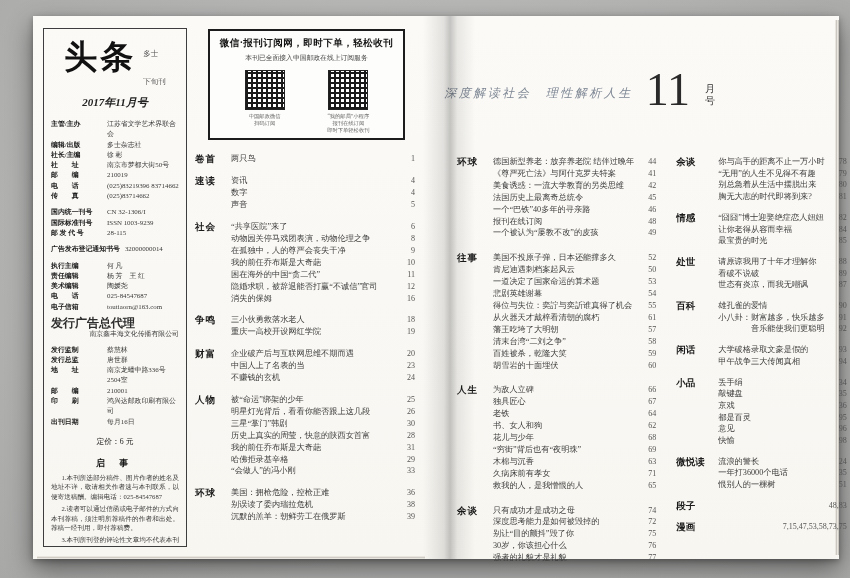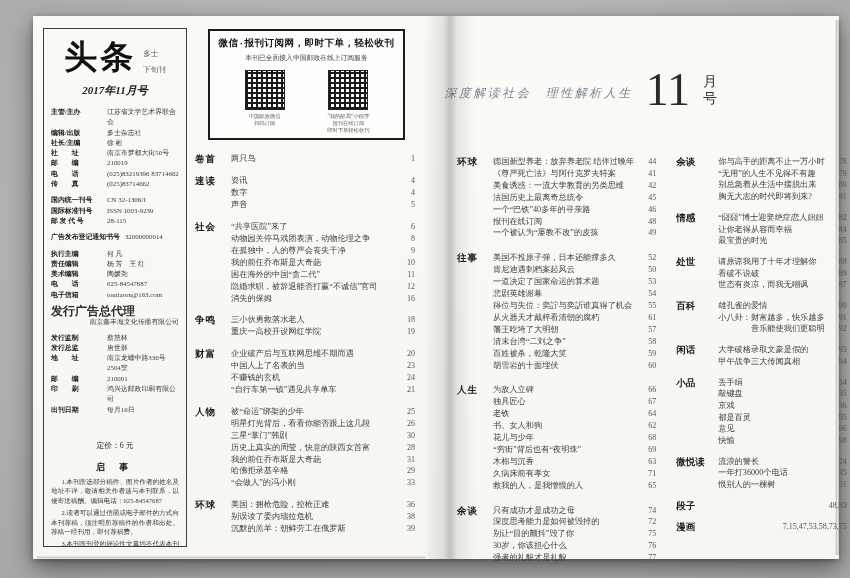--- a/index.html
+++ b/index.html
@@ -26,40 +26,40 @@
   .edge-bottom{position:absolute;left:4px;right:4px;bottom:0;height:3px;
     background:repeating-linear-gradient(0deg,#e8e6df 0 1px,#cfcdc6 1px 2px);}
 
   
   .masthead-box{
     width:144px;flex-shrink:0;border:1px solid #3d3d3d;box-sizing:border-box;
     padding:8px 7px 6px 7px;color:#2e2e2e;overflow:hidden;
   }
   .logo-row{display:flex;justify-content:center;align-items:flex-start;gap:7px;margin-top:4px;}
   .logo{font-size:33px;font-weight:900;letter-spacing:3px;color:#111;line-height:1;}
-  .edition{display:flex;flex-direction:column;gap:6px;padding-top:8px;font-size:7.5px;color:#555;}
+  .edition{display:flex;flex-direction:column;gap:18px;padding-top:8px;font-size:7.5px;color:#555;}
   .issue-line{text-align:center;font-style:italic;font-weight:bold;font-size:11px;margin:8px 0 9px;color:#222;}
   .m-group{margin-top:6px;}
   .m-row{display:flex;font-size:6.9px;line-height:10.3px;}
   .m-k{width:56px;flex-shrink:0;font-weight:bold;color:#1d1d1d;}
   .m-v{flex:1;color:#3a3a3a;}
   .m-row.wide .m-k{width:auto;margin-right:5px;}
   .agency-h{font-size:12px;font-weight:bold;line-height:10.5px;}
   .agency-n{font-size:6.9px;text-align:right;line-height:10px;color:#3a3a3a;}
-  .price{text-align:center;font-size:7.8px;margin-top:25px;color:#222;}
+  .price{text-align:center;font-size:7.8px;margin-top:9px;color:#222;}
   .notice-title{text-align:center;font-weight:bold;font-size:9px;letter-spacing:6px;margin-top:10px;color:#111;}
   .notice p{font-size:6.6px;line-height:9.4px;text-indent:1.6em;text-align:justify;margin:3px 0 0;color:#3a3a3a;}
 
   
   .left-main{flex:1;display:flex;flex-direction:column;box-sizing:border-box;padding-right:4px;}
   .qr-box{
     border:2px solid #1c1c1c;margin:1px 10px 13px 13px;padding:6px 6px 5px;flex-shrink:0;
     background:#fdfdfb;
   }
-  .qr-title{text-align:center;font-weight:bold;font-size:9.5px;color:#111;letter-spacing:.5px;font-family:Liberation Mono, monospace;}
+  .qr-title{text-align:center;font-weight:bold;font-size:9.5px;color:#111;letter-spacing:.5px;}
   .qr-sub{text-align:center;font-size:6.8px;color:#444;margin-top:3px;}
   .qr-row{display:flex;justify-content:space-evenly;align-items:flex-start;margin-top:7px;}
   .qr-cell{display:flex;flex-direction:column;align-items:center;width:70px;}
   .qr{
     width:38px;height:38px;border:1px solid #222;
     background-image:
       repeating-linear-gradient(0deg,#1a1a1a 0 2px,transparent 2px 5px),
       repeating-linear-gradient(90deg,#1a1a1a 0 2px,#ffffff 2px 5px);
   }
   .qr-cap{font-size:5.3px;line-height:6.8px;color:#666;text-align:center;margin-top:3px;}
@@ -74,21 +74,21 @@
   .toc-list{flex:1;}
   .toc-row{display:flex;align-items:baseline;line-height:11.9px;}
   .toc-title{flex:1;font-size:8.2px;color:#3d3d3d;white-space:nowrap;overflow:hidden;}
   .toc-row.indent .toc-title{padding-left:26px;text-align:right;}
   .toc-page{font-size:8px;color:#555;margin-left:6px;text-align:right;min-width:16px;white-space:nowrap;}
 
   
   .rp-header{position:absolute;top:54px;right:124px;display:flex;align-items:flex-end;gap:13px;}
   .tagline{font-style:italic;font-size:12px;letter-spacing:2.5px;color:#7e8794;padding-bottom:7px;white-space:nowrap;}
   .issue-big{font-size:46px;line-height:.85;color:#2a2a2a;font-weight:500;}
-  .issue-suffix{width:12px;font-size:14px;line-height:17px;color:#333;word-break:break-all;padding-bottom:2px;}
+  .issue-suffix{width:12px;font-size:10px;line-height:12px;color:#333;word-break:break-all;padding-bottom:2px;text-align:right;}
   .rp-cols{position:absolute;top:116px;left:28px;right:20px;bottom:12px;display:flex;gap:20px;margin-top:24px;}
   .rp-col-a{flex:1.34;}
   .rp-col-b{flex:1;}
   .rp-col-b .toc-label{width:42px;letter-spacing:0;}
   .rp-col-a .toc-sec{margin-bottom:13px;}
   .rp-col-b .toc-sec{margin-bottom:9px;}
   .rp-col-b .toc-row{line-height:11.7px;}
 </style>
 </head>
 <body>
@@ -325,24 +325,20 @@
                 <span class="toc-page">20</span>
               </div>
               <div class="toc-row">
                 <span class="toc-title">中国人上了名表的当</span>
                 <span class="toc-page">23</span>
               </div>
               <div class="toc-row">
                 <span class="toc-title">不赚钱的玄机</span>
                 <span class="toc-page">24</span>
               </div>
-              <div class="toc-row">
-                <span class="toc-title">“自行车第一镇”遇见共享单车</span>
-                <span class="toc-page">21</span>
-              </div>
             </div>
           </div>
           <div class="toc-sec">
             <span class="toc-label">人物</span>
             <div class="toc-list">
               <div class="toc-row">
                 <span class="toc-title">被“命运”绑架的少年</span>
                 <span class="toc-page">25</span>
               </div>
               <div class="toc-row">

